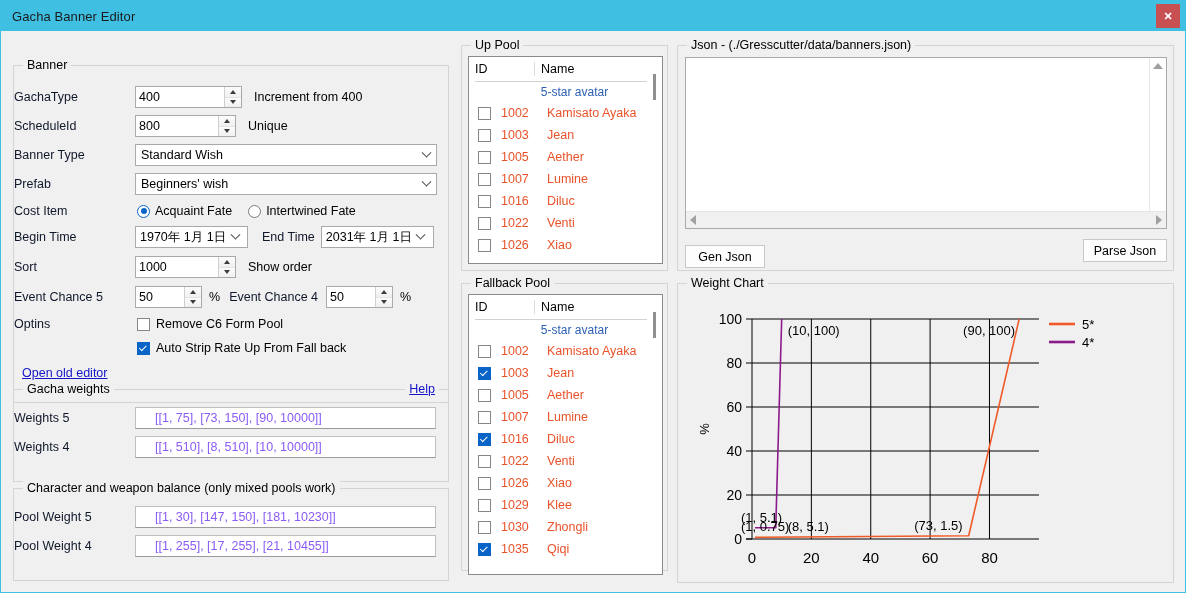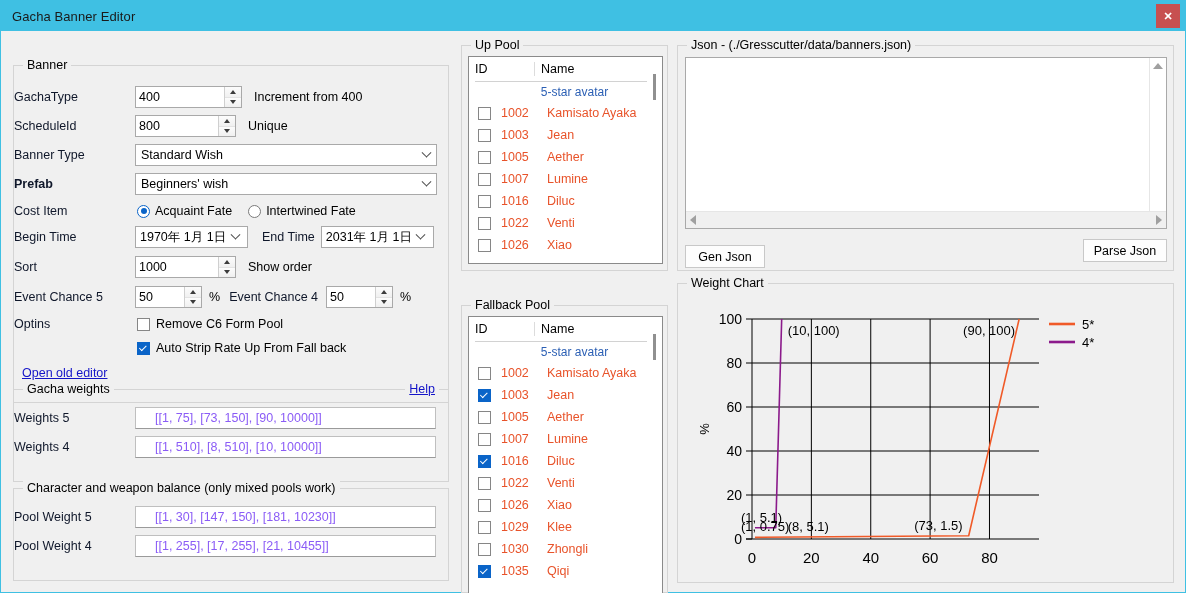--- a/index.html
+++ b/index.html
@@ -334,21 +334,21 @@
         <span class="lbl" style="width:110px;">Banner Type</span>
         <div class="combo" style="margin-left:11px; width:302px;">
           <span class="ctext">Standard Wish</span>
           <span class="carrow">
               <i class="chev"></i>
             </span>
         </div>
       </div>
 
       <div class="row" style="left:0; top:107px; width:436px;">
-        <span class="lbl" style="width:110px;font-weight:bold;">Prefab</span>
+        <span class="lbl" style="width:110px;">Prefab</span>
         <div class="combo" style="margin-left:11px; width:302px;">
           <span class="ctext">Beginners' wish</span>
           <span class="carrow">
               <i class="chev"></i>
             </span>
         </div>
       </div>
 
       <div class="row" style="left:0; top:138px; width:436px;">
         <span class="lbl" style="width:110px;">Cost Item</span>
@@ -532,21 +532,21 @@
               <span class="id">1026</span>
               <span class="nm">Xiao</span>
             </div>
           </div>
         <div class="vscroll">
             <div class="thumb"></div>
           </div>
       </div>
     </div>
 
-    <div class="group" style="left:460px; top:252px; width:207px; height:288px;margin-top:22px;">
+    <div class="group" style="left:460px; top:252px; width:207px; height:288px;">
       <span class="legend">Fallback Pool</span>
       <div class="listpanel" style="left:6px; top:10px; width:195px; height:281px;">
         <div class="list-head">
           <span class="h-id">ID</span>
           <span class="h-name">Name</span>
         </div>
         <div class="head-rule"></div>
         <div class="sect-label">
           <span>5-star avatar</span>
           <span class="rule"></span>

